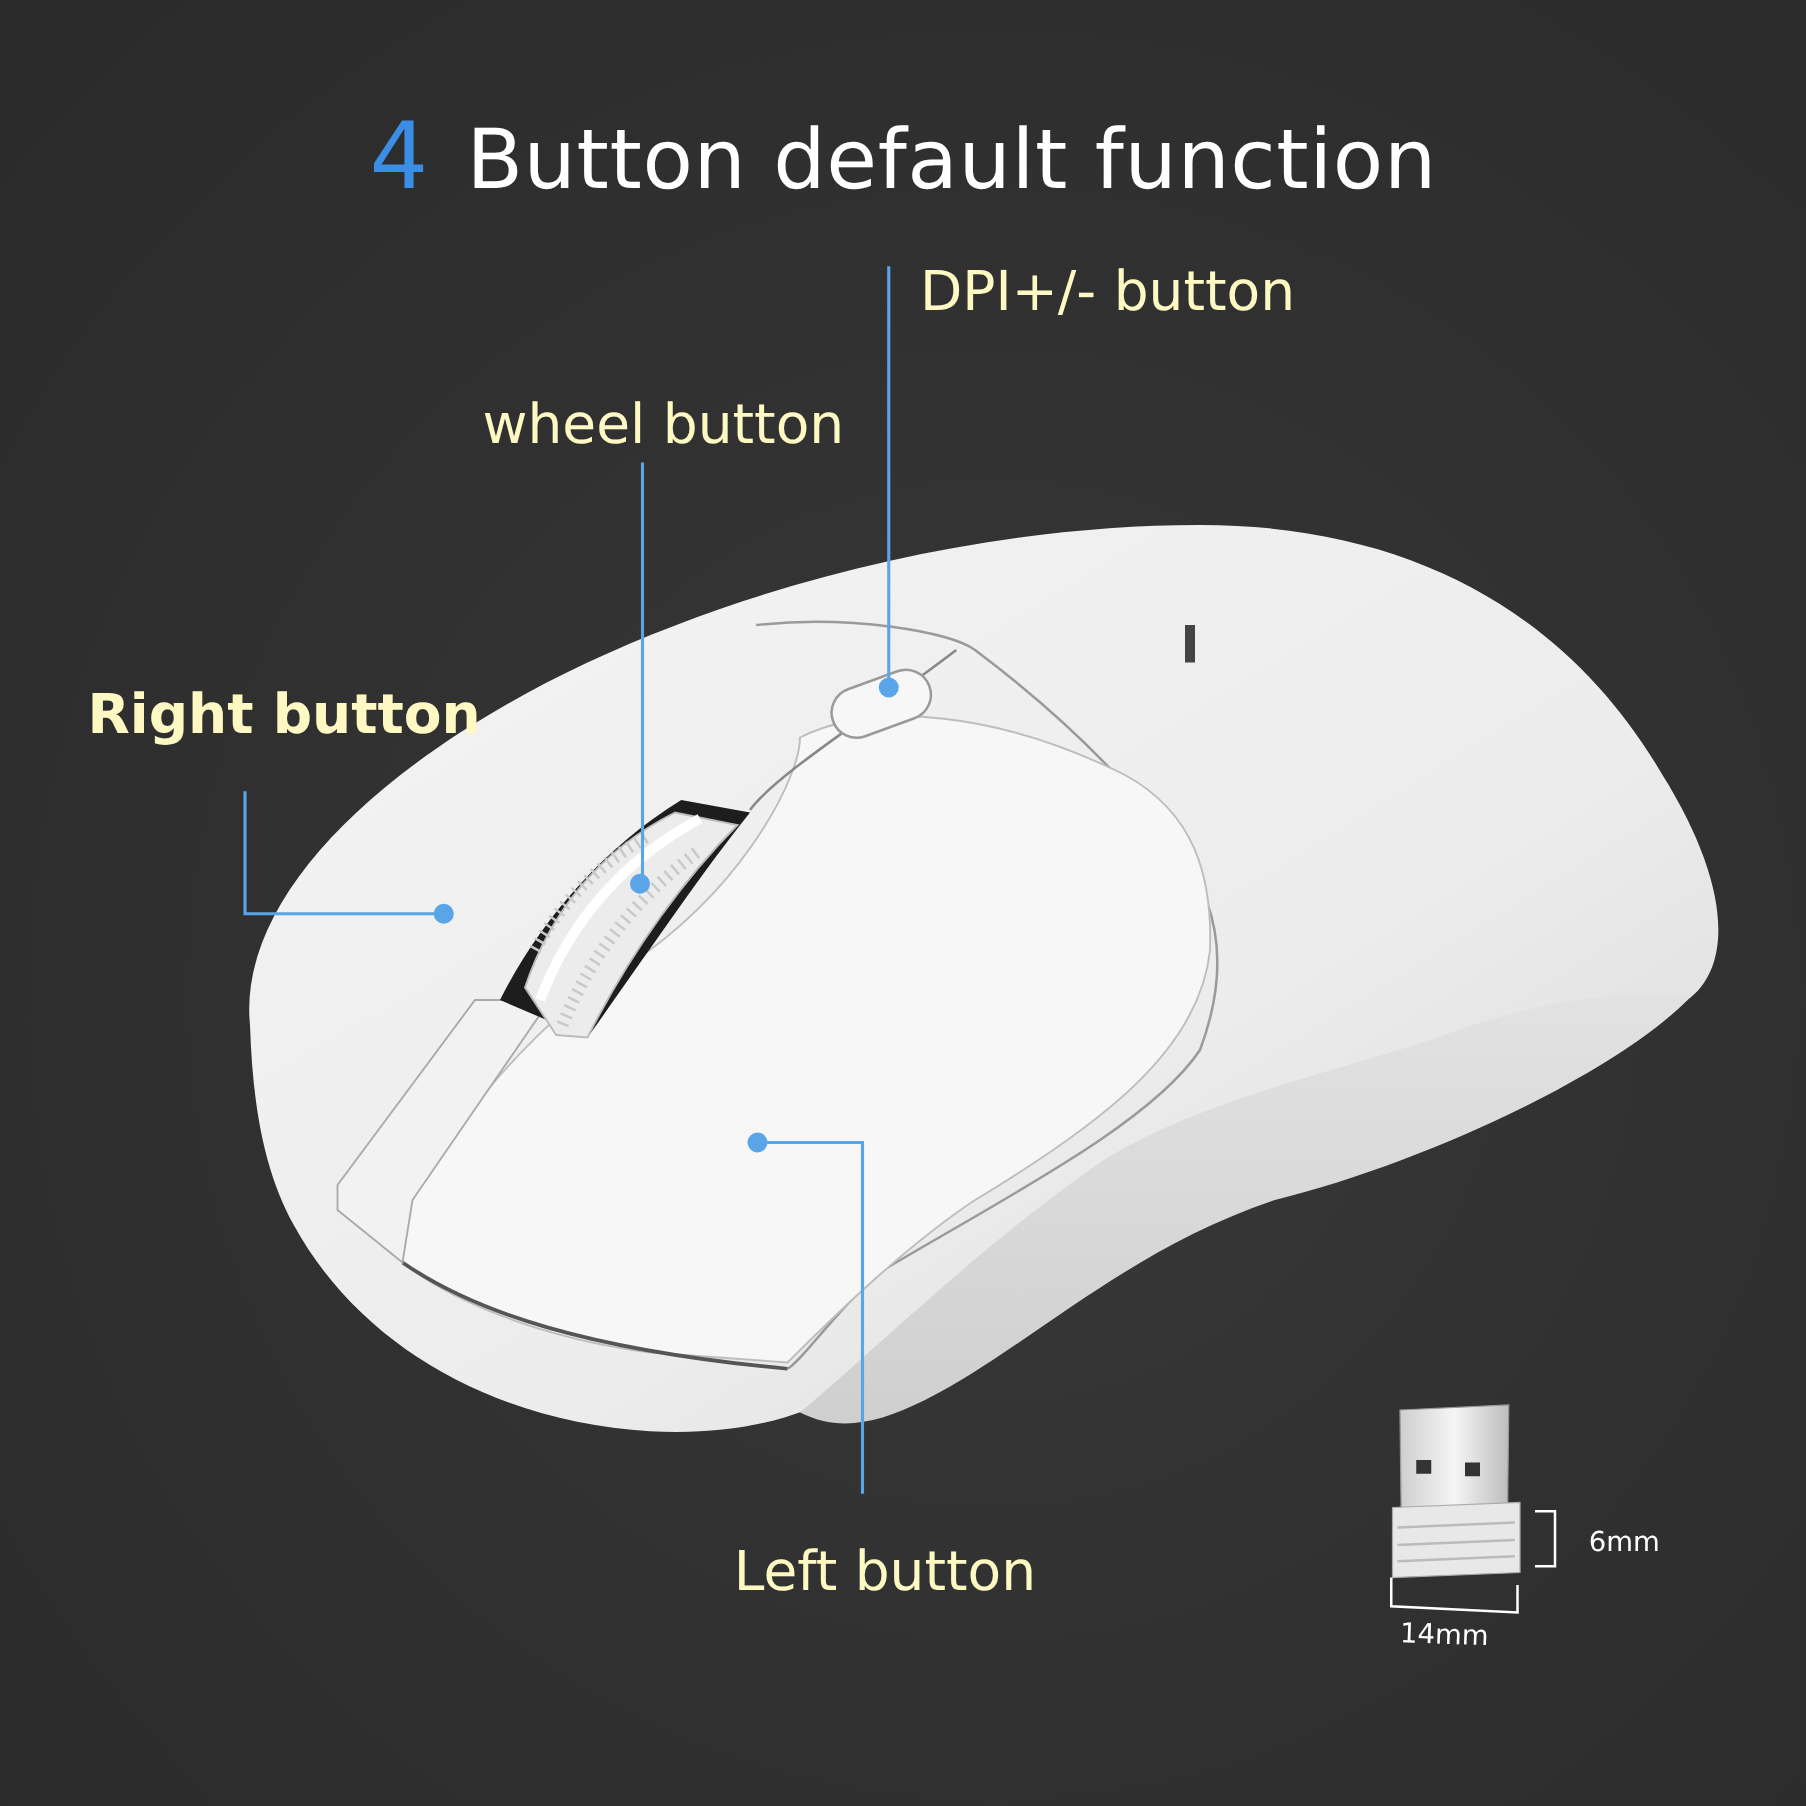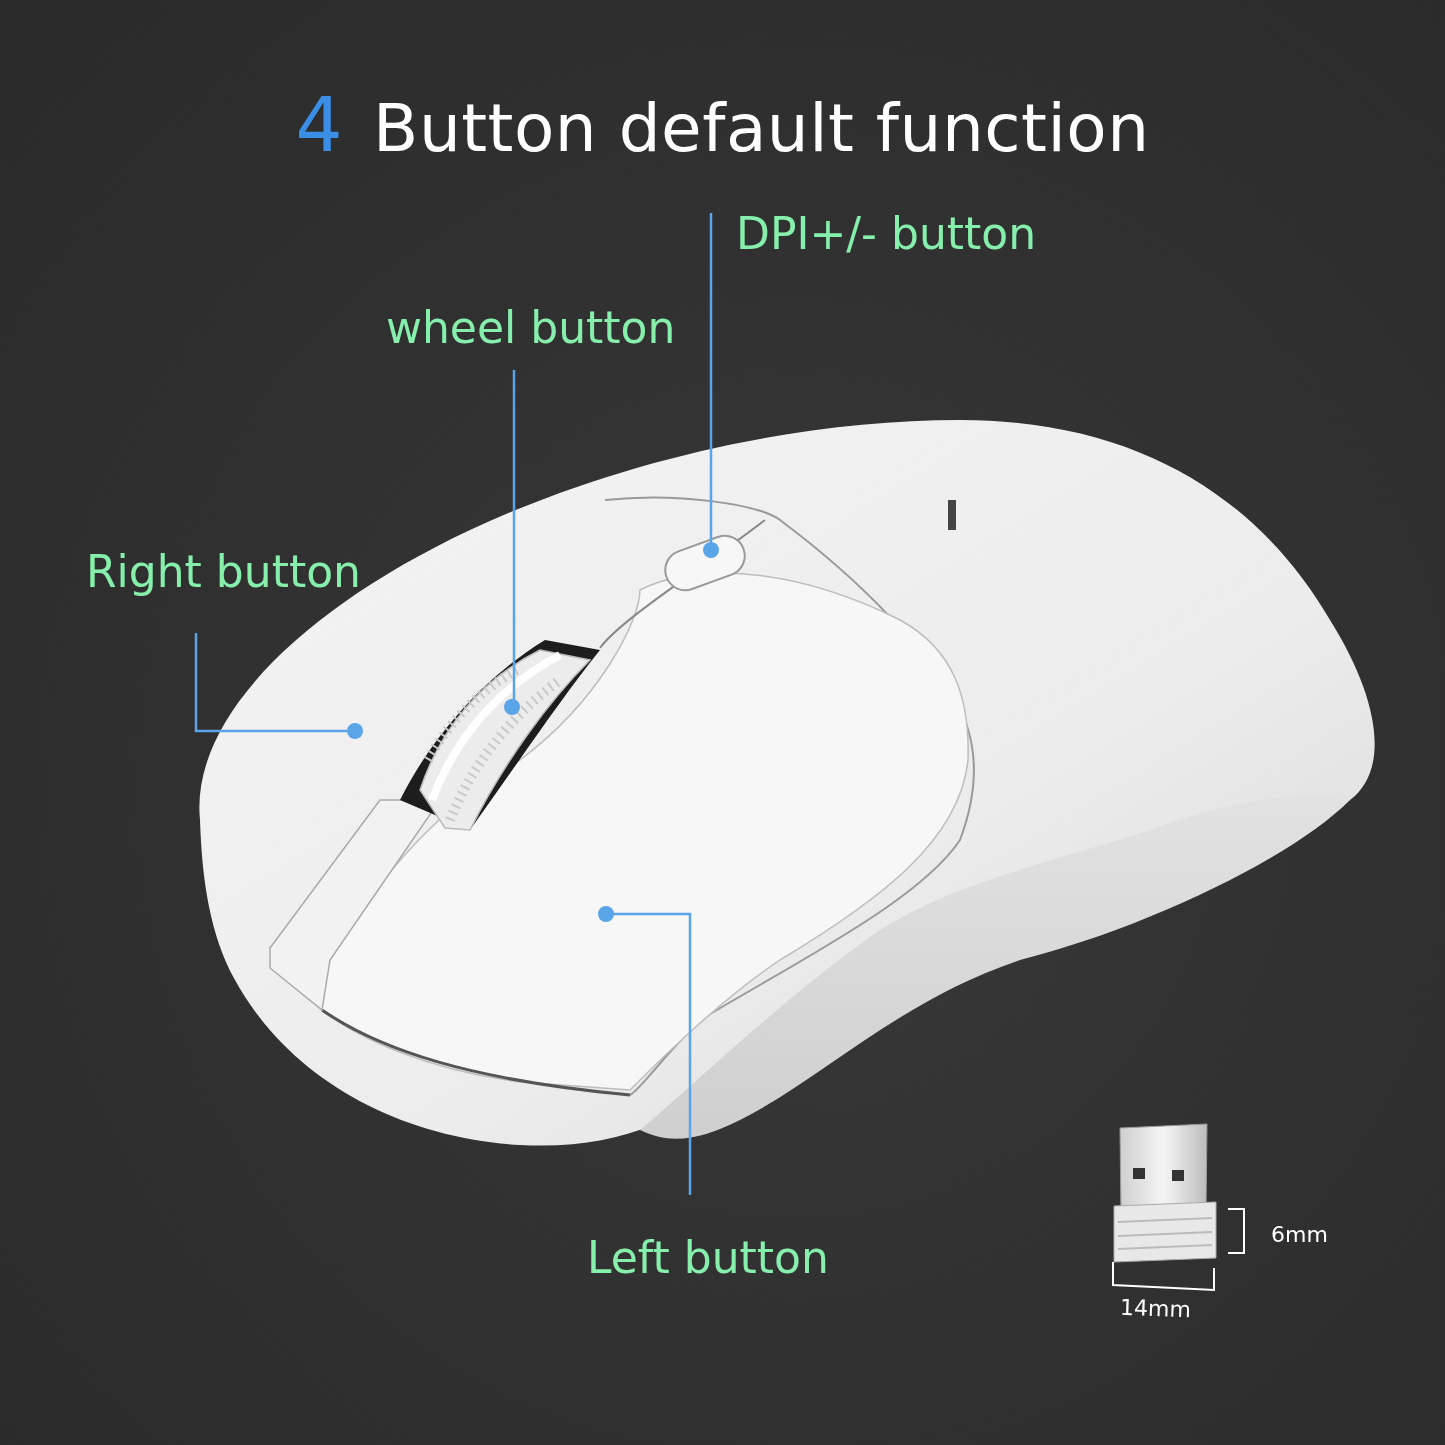--- a/index.html
+++ b/index.html
@@ -1,20 +1,20 @@
 <!DOCTYPE html>
 <html><head>
 <meta charset="utf-8">
 <style>
   html,body{margin:0;padding:0;}
   body{width:1445px;height:1445px;overflow:hidden;background:#2e2e2e;font-family:"DejaVu Sans","Liberation Sans",sans-serif;position:relative;}
   .bg{position:absolute;inset:0;background:radial-gradient(ellipse at 55% 55%, #3a3a3a 0%, #323232 40%, #2a2a2a 100%);}
   .title{position:absolute;top:82px;left:0;width:1445px;text-align:center;color:#fff;font-size:66px;letter-spacing:0.5px;white-space:nowrap;}
   .title .num{color:#3a8ee6;font-size:74px;margin-right:30px;}
-  .label{position:absolute;color:#86efac;font-size:44px;white-space:nowrap;line-height:1;}
+  .label{position:absolute;color:#fef9c3;font-size:44px;white-space:nowrap;line-height:1;}
   svg.art{position:absolute;left:0;top:0;}
   .dim{position:absolute;color:#fff;font-size:22px;white-space:nowrap;}
 </style>
 </head>
 <body>
 
 <div class="bg"></div>
 
 <svg class="art" width="1445" height="1445" viewBox="0 0 1445 1445">
   <defs>
@@ -90,18 +90,18 @@
     <polyline points="1228,1209 1244,1209 1244,1253 1228,1253"></polyline>
     <polyline points="1113,1262 1113,1285 1214,1290 1214,1268"></polyline>
   </g>
 </svg>
 
 <div class="title">
   <span class="num">4</span><span>Button default function</span>
 </div>
 
 <div class="label" style="left:736px;top:212px;">DPI+/- button</div>
-<div class="label" style="left:386px;top:306px;">wheel button</div>
-<div class="label" style="left:86px;top:550px;">Right button</div>
+<div class="label" style="left:386px;top:318px;">wheel button</div>
+<div class="label" style="left:70px;top:550px;font-weight:bold;">Right button</div>
 <div class="label" style="left:587px;top:1236px;">Left button</div>
 
 <div class="dim" style="left:1252px;top:1222px;margin-left:19px;">6mm</div>
 <div class="dim" style="left:1120px;top:1296px;transform:rotate(2deg);">14mm</div>
 
 </body></html>

